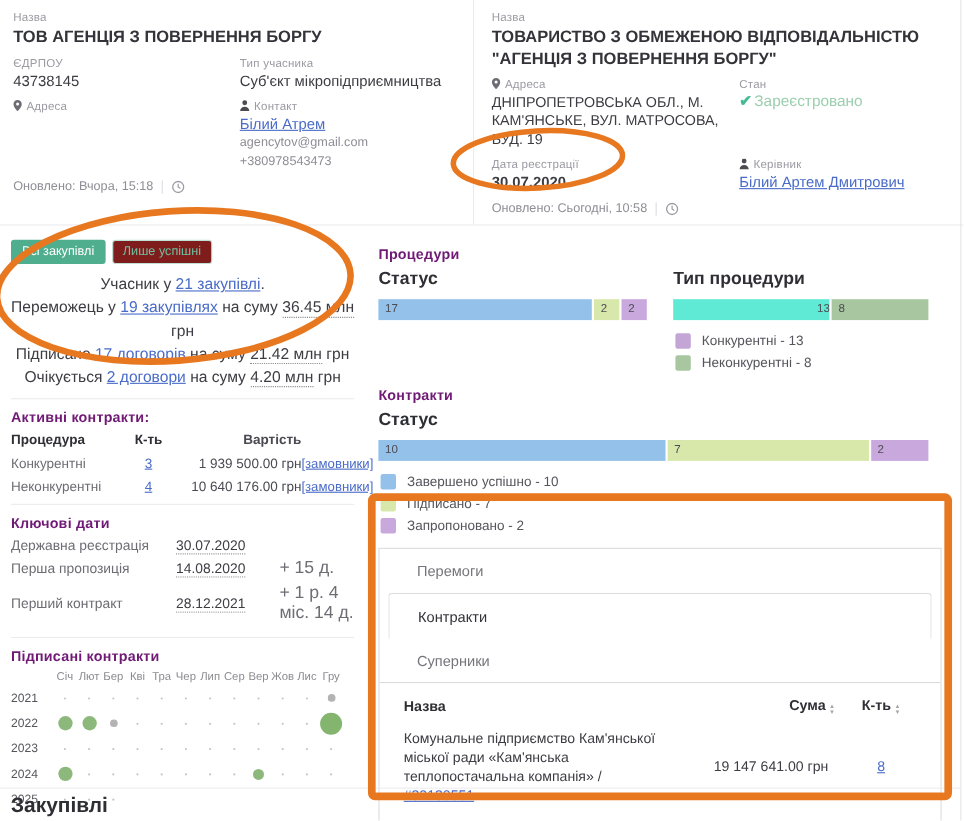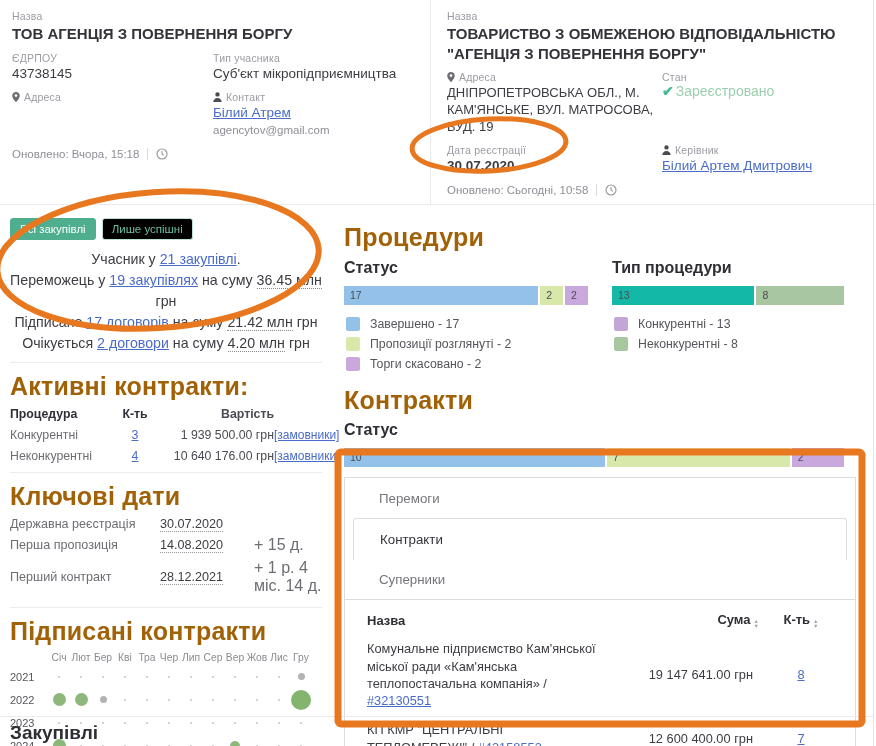--- a/index.html
+++ b/index.html
@@ -10,45 +10,45 @@
 
   a { color:#4a6cc8; text-decoration:underline; cursor:pointer; }
   .lbl { font-size:10.5px; color:#9b9ba3; letter-spacing:.2px; }
   .dotted { border-bottom:1px dotted #8a8a8a; }
 
   
   .top-cards { display:grid; grid-template-columns:430px 1fr; min-height:181px; border-bottom:1px solid #ebebee; }
   .card { padding:10px 16px 8px 12px; }
   .card + .card { border-left:1px solid #ebebee; padding-left:16px; }
   .c-title { font-size:15px; font-weight:bold; color:#333339; line-height:1.3; margin:2px 0 8px; }
-  .two-col { display:grid; grid-template-columns:1fr 1fr; column-gap:0; margin-bottom:9px; }
+  .two-col { display:grid; grid-template-columns:1fr 1fr; column-gap:10px; margin-bottom:9px; }
   .fld-val { font-size:13.5px; color:#3c3c43; line-height:1.32; margin-top:1px; }
   .fld-val.caps { font-size:13px; }
   .contact-extra { font-size:11.5px; color:#8e8e96; line-height:1.45; }
   .upd-row { display:flex; align-items:center; gap:8px; margin-top:6px; font-size:11.5px; color:#8e8e96; }
   .upd-sep { width:1px; height:12px; background:#dcdcdf; display:inline-block; }
   .ico { display:inline-block; vertical-align:-1px; margin-right:4px; }
   .state-ok { font-size:14px; color:#9bcfae; }
   .state-ok .chk { color:#43bb94; font-weight:bold; margin-right:2px; }
 
   
   .main { display:grid; grid-template-columns:334px 1fr; }
   .left-col { padding:13px 12px 0 10px; }
   .right-col { padding:14px 20px 0 10px; }
 
   .filter-btns { display:flex; gap:6px; margin-bottom:9px; }
   .btn-solid { background:#4fae8e; color:#fff; font-size:11.5px; padding:4px 9px; border-radius:3px; border:1px solid #4fae8e; cursor:pointer; }
-  .btn-outline { background:#000000; color:#6fbf9f; font-size:11.5px; padding:4px 9px; border-radius:3px; border:1px solid #bfe0d4; cursor:pointer; }
+  .btn-outline { background:#7f1d1d; color:#6fbf9f; font-size:11.5px; padding:4px 9px; border-radius:3px; border:1px solid #bfe0d4; cursor:pointer; }
 
   .stats { font-size:14.2px; line-height:1.42; color:#3c3c43; }
   .stats p { margin:1px 0;text-align:center; }
 
   hr.sep { border:none; border-top:1px solid #ececef; margin:9px 0; }
 
-  h2.sec { font-size:25px; font-weight:bold; color:#a16207; margin:4px 0 6px; letter-spacing:.2px; }
+  h2.sec { font-size:13px; font-weight:bold; color:#701a75; margin:4px 0 6px; letter-spacing:.2px; }
   h3.sub { font-size:16px; font-weight:bold; color:#2e2e35; margin:1px 0 9px; }
 
   
   .ac-table { display:grid; grid-template-columns:104px 42px 118px 1fr; row-gap:7px; font-size:12.3px; align-items:center; }
   .ac-h { font-weight:bold; color:#2f2f36; font-size:12.3px; }
   .ac-proc { color:#6d6d74; }
   .ac-count { text-align:center; }
   .ac-val { text-align:right; color:#4a4a52; }
   .ac-link { text-align:right; font-size:12px; }
 
@@ -131,20 +131,21 @@
           </div>
         </div>
         <div>
           <div class="lbl">
             <svg class="ico" width="9" height="10" viewBox="0 0 9 10">
                 <path d="M4.5 4.6a2.2 2.2 0 100-4.4 2.2 2.2 0 000 4.4zM.3 10c0-2.3 1.9-4 4.2-4s4.2 1.7 4.2 4z" fill="#4b4b52"></path>
               </svg><span>Контакт</span>
           </div>
           <div class="fld-val"><a>Білий Атрем</a></div>
           <div class="contact-extra">agencytov@gmail.com</div>
+          <div class="contact-extra">+380978543473</div>
         </div>
       </div>
       <div class="upd-row">
         <span>Оновлено: Вчора, 15:18</span>
         <span class="upd-sep"></span>
         <svg width="12" height="12" viewBox="0 0 12 12">
             <circle cx="6" cy="6" r="5" fill="none" stroke="#9b9ba3" stroke-width="1.2"></circle>
             <path d="M6 3v3l2 1.4" fill="none" stroke="#9b9ba3" stroke-width="1.1"></path>
           </svg>
       </div>
@@ -444,39 +445,25 @@
       <div class="charts">
         <h2 class="sec">Процедури</h2>
         <div class="proc-grid">
           <div>
             <h3 class="sub">Статус</h3>
             <div class="bar" id="proc-status-bar">
                 <div class="seg" style="width: 80.9524%; background: rgb(147, 193, 233);">17</div>
                 <div class="seg" style="width: 9.52381%; background: rgb(216, 232, 171);">2</div>
                 <div class="seg" style="width: 9.52381%; background: rgb(201, 169, 221);">2</div>
               </div>
-            <div class="legend" id="proc-status-legend">
-                <div class="leg-row">
-                  <span class="leg-sq" style="background: rgb(147, 193, 233);"></span>
-                  <span class="leg-lbl">Завершено - 17</span>
-                </div>
-                <div class="leg-row">
-                  <span class="leg-sq" style="background: rgb(216, 232, 171);"></span>
-                  <span class="leg-lbl">Пропозиції розглянуті - 2</span>
-                </div>
-                <div class="leg-row">
-                  <span class="leg-sq" style="background: rgb(201, 169, 221);"></span>
-                  <span class="leg-lbl">Торги скасовано - 2</span>
-                </div>
-              </div>
           </div>
           <div>
             <h3 class="sub">Тип процедури</h3>
             <div class="bar" id="proc-type-bar">
-                <div class="seg" style="width: 61.9048%; background: #14b8a6;">13</div>
+                <div class="seg" style="width: 61.9048%; background: #5eead4; text-align: right;">13</div>
                 <div class="seg" style="width: 38.0952%; background: rgb(168, 199, 160);">8</div>
               </div>
             <div class="legend" id="proc-type-legend">
                 <div class="leg-row">
                   <span class="leg-sq" style="background: rgb(195, 166, 214);"></span>
                   <span class="leg-lbl">Конкурентні - 13</span>
                 </div>
                 <div class="leg-row">
                   <span class="leg-sq" style="background: rgb(168, 199, 160);"></span>
                   <span class="leg-lbl">Неконкурентні - 8</span>
@@ -484,20 +471,34 @@
               </div>
           </div>
         </div>
 
         <h2 class="sec" style="margin-top:12px">Контракти</h2>
         <h3 class="sub">Статус</h3>
         <div class="bar" id="contracts-bar">
             <div class="seg" style="width: 52.6316%; background: rgb(147, 193, 233);">10</div>
             <div class="seg" style="width: 36.8421%; background: rgb(216, 232, 171);">7</div>
             <div class="seg" style="width: 10.5263%; background: rgb(201, 169, 221);">2</div>
+          </div>
+        <div class="legend" id="contracts-legend">
+            <div class="leg-row">
+              <span class="leg-sq" style="background: rgb(147, 193, 233);"></span>
+              <span class="leg-lbl">Завершено успішно - 10</span>
+            </div>
+            <div class="leg-row">
+              <span class="leg-sq" style="background: rgb(216, 232, 171);"></span>
+              <span class="leg-lbl">Підписано - 7</span>
+            </div>
+            <div class="leg-row">
+              <span class="leg-sq" style="background: rgb(201, 169, 221);"></span>
+              <span class="leg-lbl">Запропоновано - 2</span>
+            </div>
           </div>
       </div>
 
       <div class="tabs-card">
         <div class="tab-bar" id="tab-bar">
             <div class="tab">Перемоги</div>
             <div class="tab active">Контракти</div>
             <div class="tab">Суперники</div>
           </div>
         <div class="tab-table">

